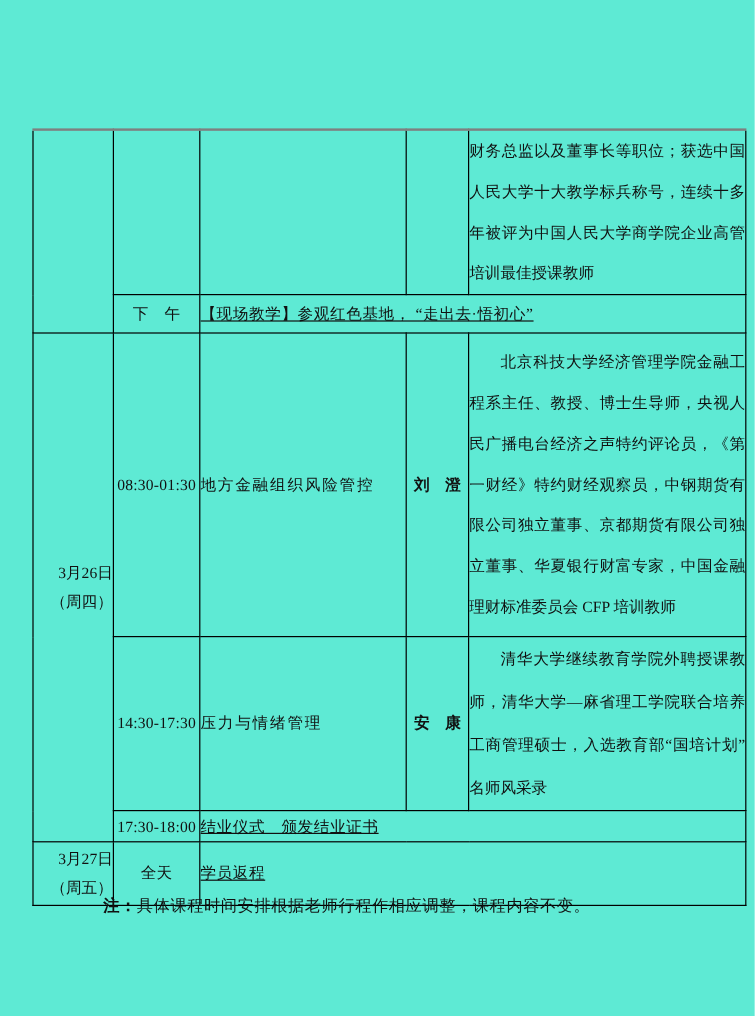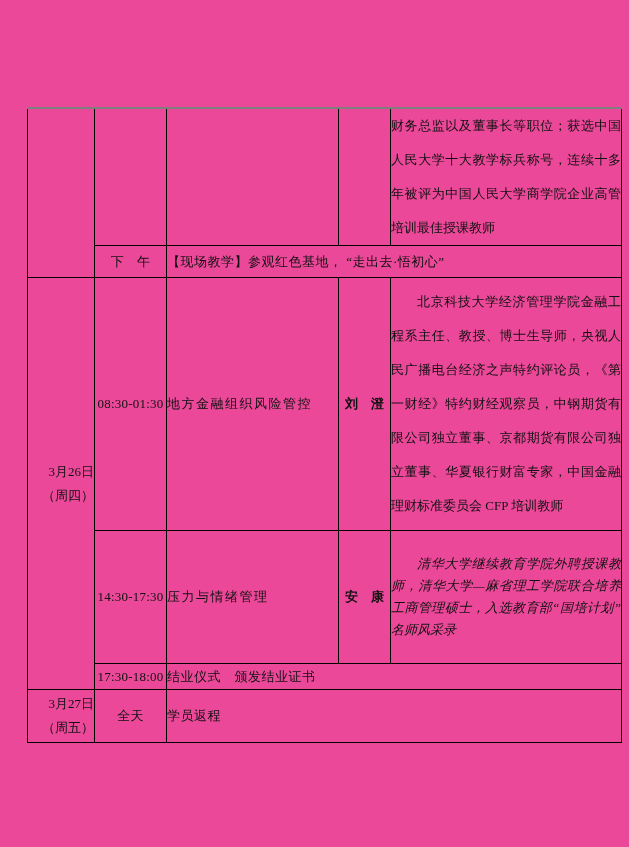--- a/index.html
+++ b/index.html
@@ -1,19 +1,19 @@
 <!DOCTYPE html>
 <html lang="zh"><head>
 <meta charset="utf-8">
 <style>
   html,body{margin:0;padding:0;background:#ffffff;}
   #page{
     position:relative;
     width:629px;height:847px;
-    background:#ec4899;
+    background:#5eead4;
     font-family:"Liberation Serif","DejaVu Serif",serif;
     color:#111111;
     overflow:hidden;
   }
   table.schedule{
     position:absolute;left:27px;top:107px;
     width:595px;
     border-collapse:collapse;
     table-layout:fixed;
     border-top:2px solid #7f7f7f;
@@ -29,23 +29,23 @@
   td.date-cell{text-align:right;line-height:24px;}
   td.time-cell{text-align:center;letter-spacing:0.2px;}
   td.course-cell{padding-left:7px;letter-spacing:1.5px;margin-left:40px;}
   td.teacher-cell{text-align:center;font-weight:bold;}
   td.bio-cell{
     padding:0 4px;
     text-align:justify;
     text-justify:inter-ideograph;
     line-height:34px;
   }
-  td.bio-tight{line-height:22px;font-style:italic;}
+  td.bio-tight{line-height:36px;}
   .indent{text-indent:2em;}
-  td.activity-cell{padding-left:7px;letter-spacing:0.5px;}
+  td.activity-cell{padding-left:7px;letter-spacing:0.5px;text-decoration:underline;}
   .note{
     position:absolute;left:86px;top:746px;
     font-size:13.5px;letter-spacing:0.5px;
   }
   .note-label{font-weight:bold;}
 </style>
 </head>
 <body>
 
 <div id="page">
@@ -106,14 +106,17 @@
       <td class="date-cell">
         <div>3月27日</div>
         <div>（周五）</div>
       </td>
       <td class="time-cell">全天</td>
       <td class="activity-cell" colspan="3">学员返程</td>
     </tr>
   </tbody>
     </table>
 
+  <div class="note">
+    <span class="note-label">注：</span><span>具体课程时间安排根据老师行程作相应调整，课程内容不变。</span>
+  </div>
 
 </div>
 
 </body></html>

